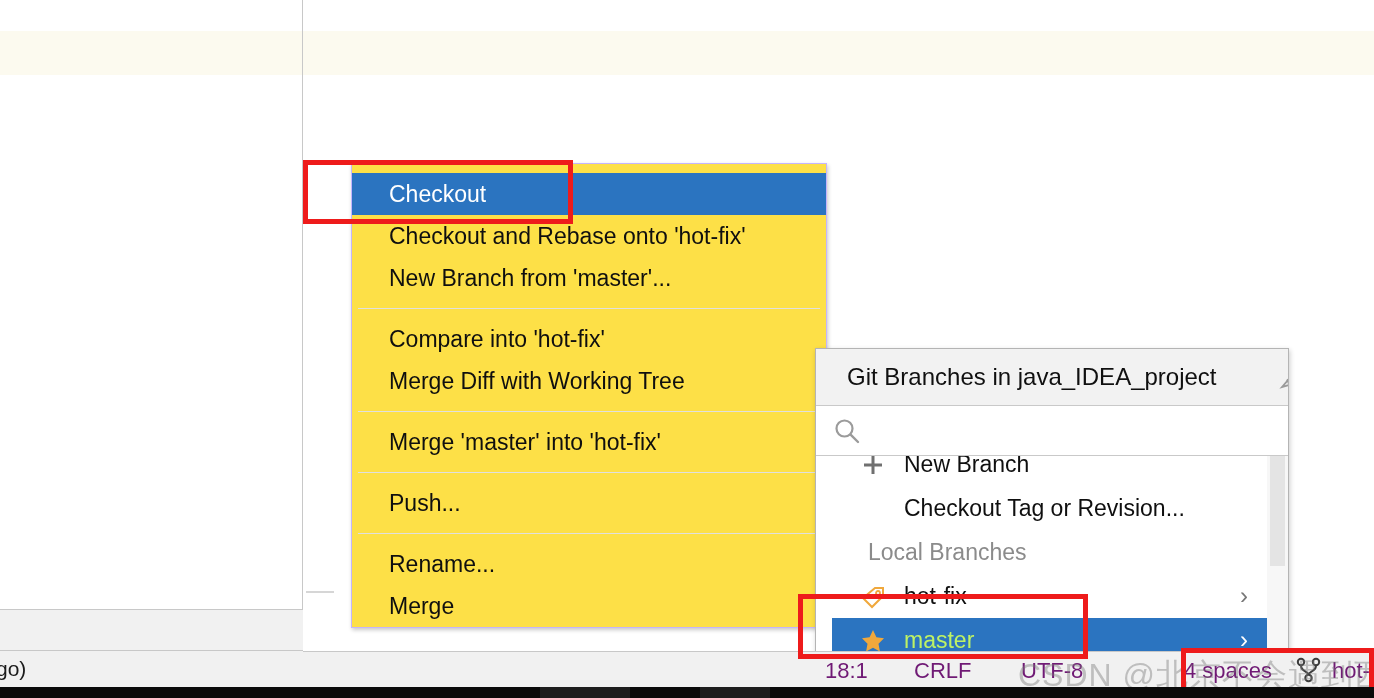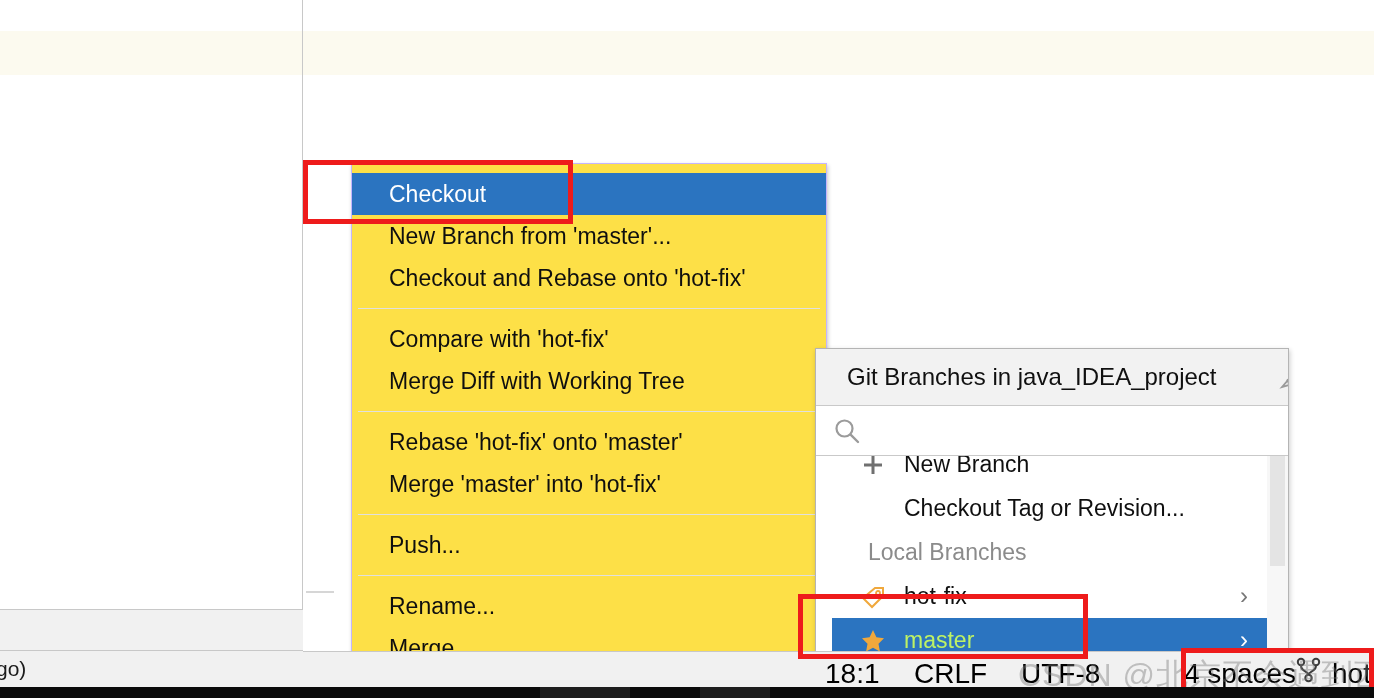--- a/index.html
+++ b/index.html
@@ -233,22 +233,22 @@
     position: absolute;
     left: 303px; top: 651px;
     width: 1071px; height: 36px;
     background: #f1f1f1;
     border-top: 1px solid #c8c8c8;
     box-sizing: border-box;
   }
   .status-item {
     position: absolute;
     top: 6px;
-    font-size: 28px;
-    color: #000000;
+    font-size: 22px;
+    color: #701a75;
     white-space: nowrap;
   }
   .sb-pos    { left: 522px; }
   .sb-crlf   { left: 611px; }
   .sb-enc    { left: 718px; }
   .sb-indent { left: 881px; }
   .sb-branch { left: 1029px; }
   .branch-icon-wrap {
     position: absolute;
     left: 992px; top: 5px;
@@ -305,27 +305,26 @@
   <div class="left-panel-band"></div>
   <div class="left-divider-2"></div>
   <div class="left-statusband"></div>
   <div class="left-status-text">go)</div>
   <div class="small-tick"></div>
 
   <div class="ctx-menu">
     <div class="ctx-pad-top"></div>
     <div id="ctx-items">
         <div class="ctx-item sel">Checkout</div>
+        <div class="ctx-item">Checkout and Rebase onto 'hot-fix'</div>
         <div class="ctx-item">New Branch from 'master'...</div>
-        <div class="ctx-item">Checkout and Rebase onto 'hot-fix'</div>
         <div class="ctx-sep"></div>
-        <div class="ctx-item">Compare with 'hot-fix'</div>
+        <div class="ctx-item">Compare into 'hot-fix'</div>
         <div class="ctx-item">Merge Diff with Working Tree</div>
         <div class="ctx-sep"></div>
-        <div class="ctx-item">Rebase 'hot-fix' onto 'master'</div>
         <div class="ctx-item">Merge 'master' into 'hot-fix'</div>
         <div class="ctx-sep"></div>
         <div class="ctx-item">Push...</div>
         <div class="ctx-sep"></div>
         <div class="ctx-item">Rename...</div>
         <div class="ctx-item">Merge</div>
       </div>
   </div>
 
   <div class="git-popup">

